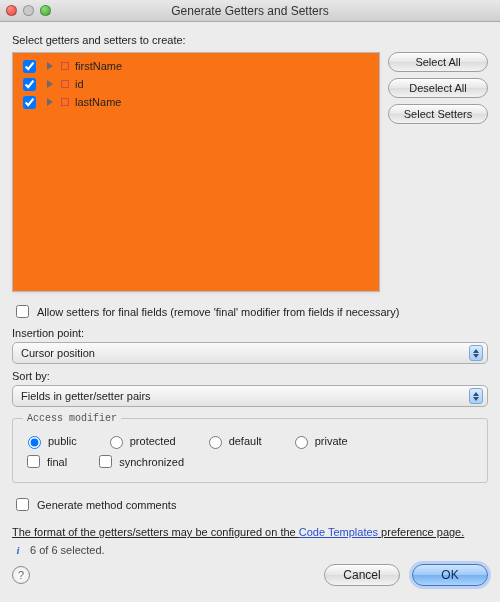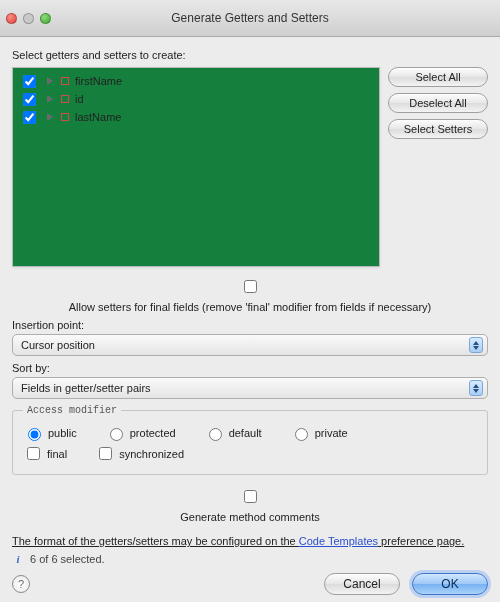--- a/index.html
+++ b/index.html
@@ -7,21 +7,21 @@
     margin: 0;
     font-family: "Lucida Grande", "Helvetica Neue", Arial, sans-serif;
     font-size: 11px;
     background: #ececec;
     color: #222;
     width: 500px;
     height: 602px;
     overflow: hidden;
   }
   .titlebar {
-    height: 37px;
+    height: 22px;
     background: linear-gradient(#e8e8e8, #cfcfcf);
     border-bottom: 1px solid #aaa;
     display: flex;
     align-items: center;
     padding: 0 6px;
     position: relative;
   }
   .traffic-lights { display: flex; gap: 6px; align-items: center; }
   .tl { width: 11px; height: 11px; border-radius: 50%; border: 0.5px solid rgba(0,0,0,0.25); }
   .tl.red { background: radial-gradient(circle at 35% 30%, #ff8b84, #e0443e); }
@@ -29,24 +29,24 @@
   .tl.green { background: radial-gradient(circle at 35% 30%, #8edc7b, #3fa82e); }
   .title {
     position: absolute; left: 0; right: 0; text-align: center;
     font-size: 12px; color: #333; pointer-events: none;
   }
   .content { padding: 10px 12px 8px 12px; }
   .row { display: flex; gap: 8px; }
   .tree-wrap { flex: 1; }
   .prompt { margin: 2px 0 6px 0; font-size: 11px; }
   .tree {
-    background: #15803d;
+    background: #f97316;
     border: 1px solid #b9b9b9;
     box-shadow: 0 1px 3px rgba(0,0,0,0.08);
-    height: 200px;
+    height: 240px;
     overflow: auto;
     padding: 4px 4px;
   }
   .tree-item { display: flex; align-items: center; gap: 6px; height: 18px; padding: 0 2px; }
   .chk { width: 13px; height: 13px; }
   .disclosure {
     width: 0; height: 0; border-top: 4px solid transparent;
     border-bottom: 4px solid transparent; border-left: 6px solid #6a6a6a;
     margin: 0 2px 0 2px;
   }
@@ -59,21 +59,21 @@
     height: 20px;
     border: 1px solid #9f9f9f;
     border-radius: 10px;
     background: linear-gradient(#fdfdfd, #e6e6e6 50%, #dcdcdc 51%, #f3f3f3);
     font-size: 11px;
     color: #222;
     cursor: pointer;
     box-shadow: 0 1px 0 rgba(255,255,255,0.6) inset;
   }
   .block { margin-top: 10px; }
-  .inline-chk { display: flex; align-items: center; gap: 5px; flex-direction: column; }
+  .inline-chk { display: flex; align-items: center; gap: 5px; }
   .label { margin: 6px 0 3px 0; }
   .combo {
     display: flex; align-items: center; justify-content: space-between;
     height: 22px; background: linear-gradient(#fafafa,#e4e4e4);
     border: 1px solid #aeaeae; border-radius: 5px; padding: 0 4px 0 8px;
     color: #222;
   }
   .combo .stepper {
     width: 14px; height: 16px; background: linear-gradient(#d7ecff,#a9cdf5);
     border: 1px solid #7ba8d6; border-radius: 3px;

